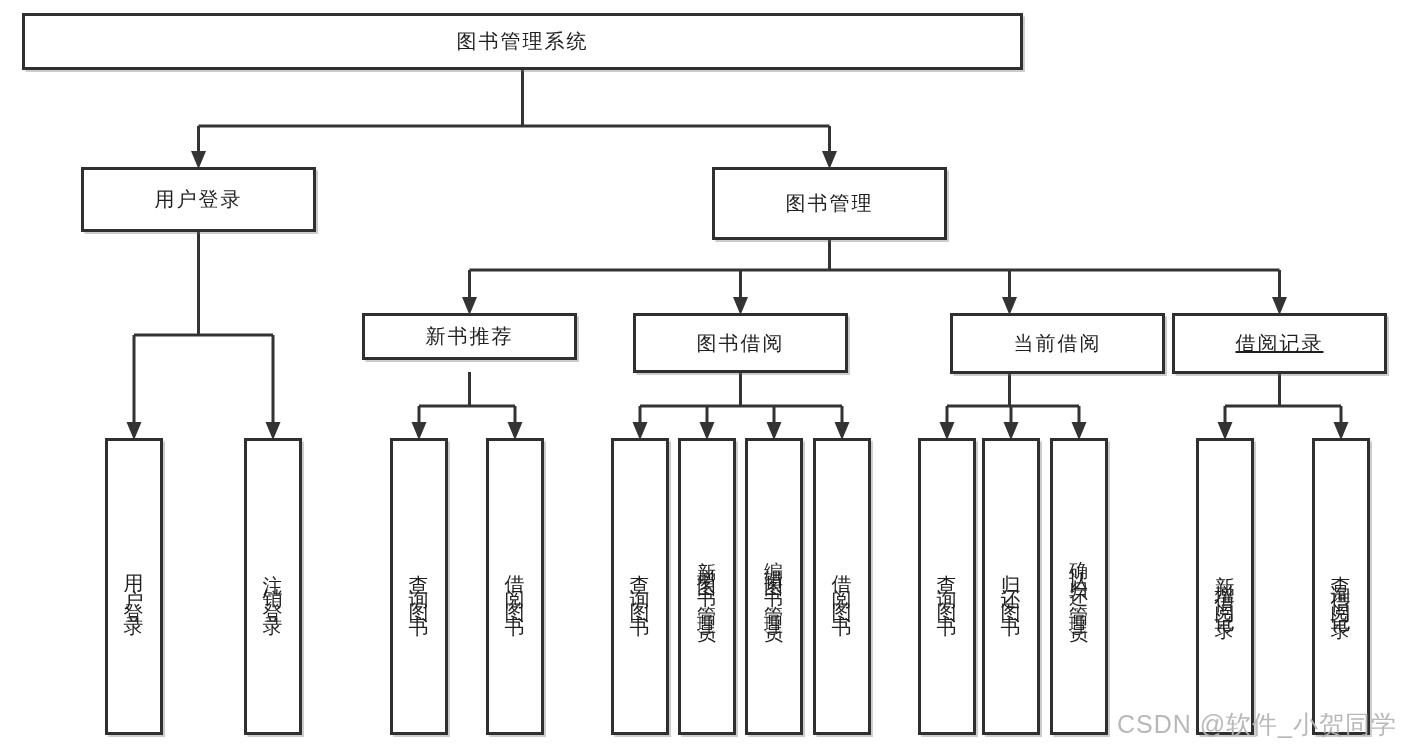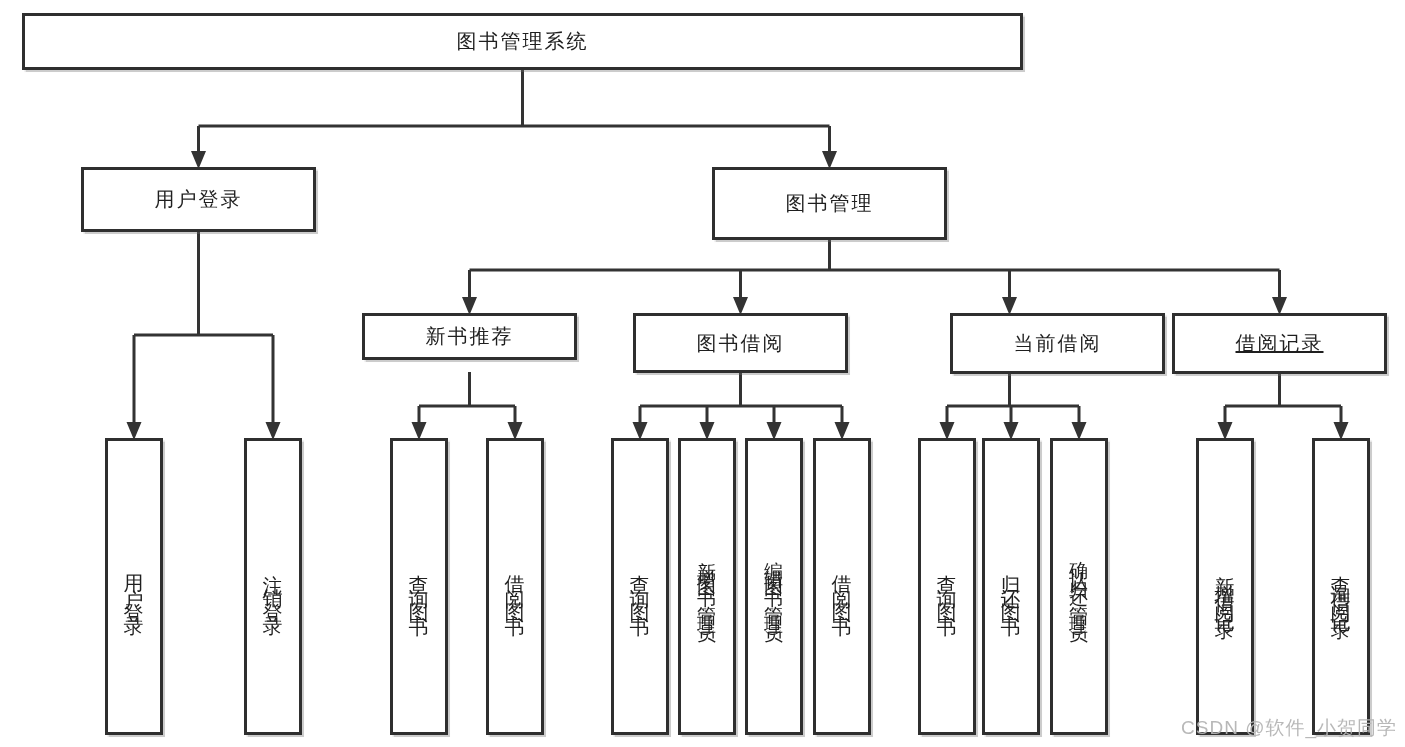--- a/index.html
+++ b/index.html
@@ -50,21 +50,21 @@
     text-orientation: mixed;
     letter-spacing: 14px;
     line-height: 1;
   }
   .ls-mid { letter-spacing: 9px; }
   .ls-tight { letter-spacing: 9px; font-size: 19px; }
   #watermark {
     position: absolute;
     right: 8px;
     bottom: 6px;
-    font-size: 19px;
+    font-size: 25px;
     color: rgba(180,180,180,0.95);
     letter-spacing: 1px;
     z-index: 3;
     white-space: nowrap;
   }
 </style>
 </head>
 <body>
 
 <div id="canvas">

